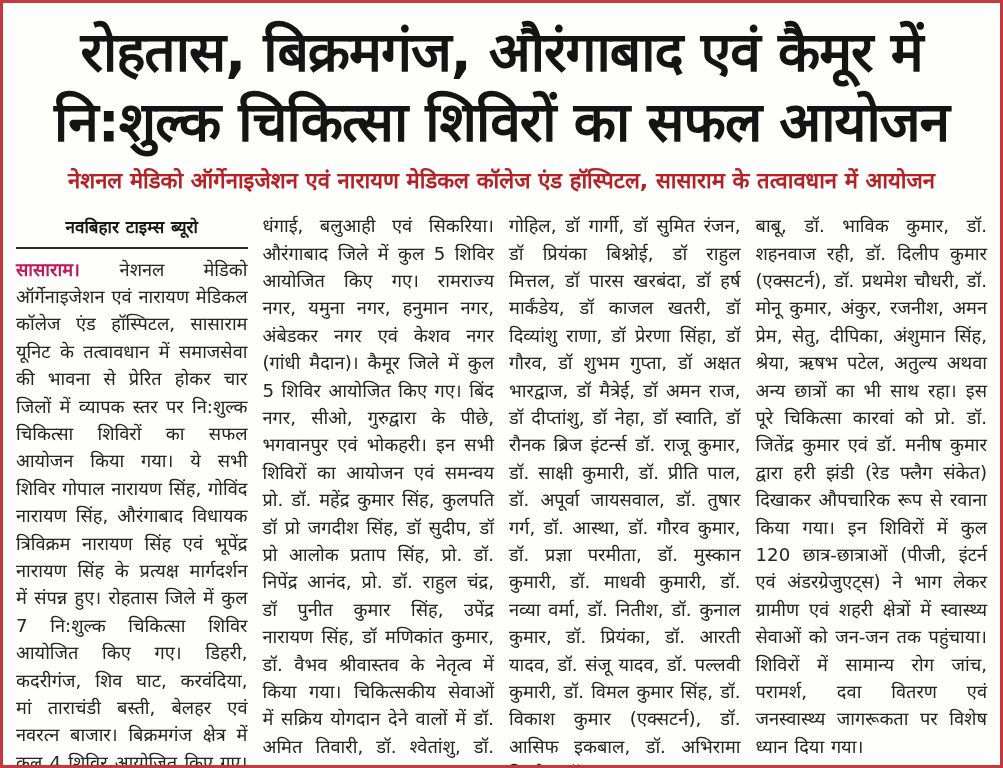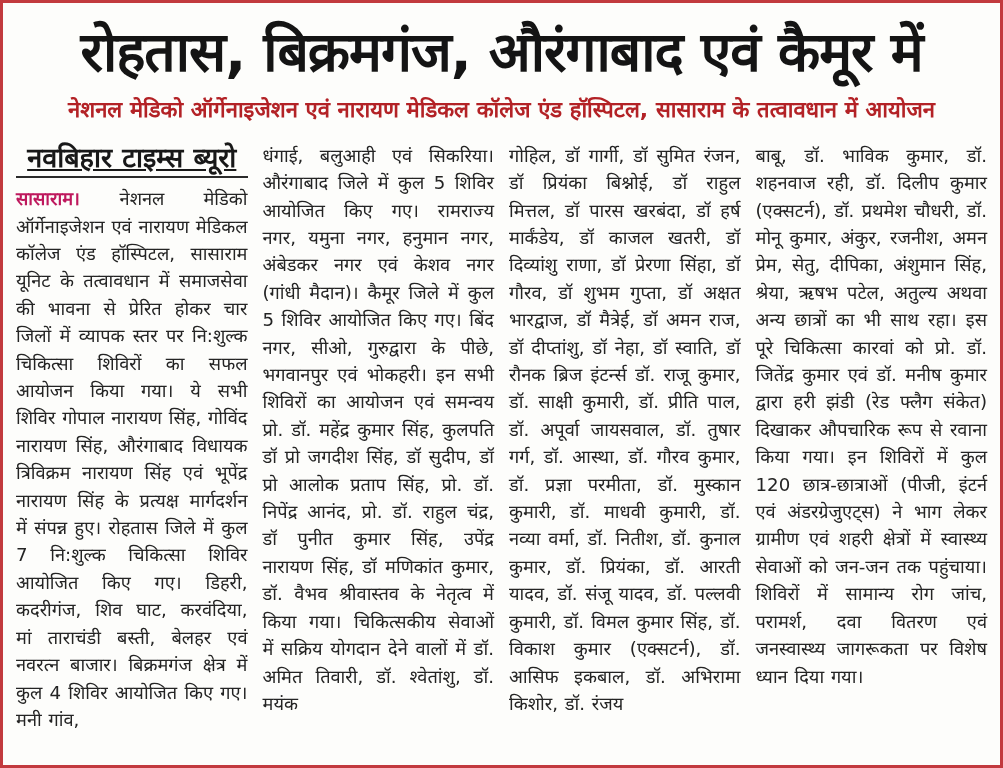--- a/index.html
+++ b/index.html
@@ -49,38 +49,38 @@
     min-width: 0;
     font-size: 18.2px;
     line-height: 27.4px;
     text-align: justify;
     color: #242424;
     word-spacing: 1px;
   }
 
   .byline {
     font-weight: 700;
-    font-size: 27px;
+    font-size: 17px;
     text-align: center;
     border-bottom: 2.5px solid #2a2a2a;
     padding-bottom: 5px;
     margin: 2px 0 7px 0;
     color: #181818;
-    text-decoration: underline;
   }
 
   .dateline { font-weight: 700; color: #be185d; }
 </style>
 </head>
 <body>
 
 <div class="clipping">
 
   <h1 class="headline">
     <span class="hl-line">रोहतास, बिक्रमगंज, औरंगाबाद एवं कैमूर में</span>
+    <span class="hl-line">नि:शुल्क चिकित्सा शिविरों का सफल आयोजन</span>
   </h1>
 
   <div class="subheadline">नेशनल मेडिको ऑर्गेनाइजेशन एवं नारायण मेडिकल कॉलेज एंड हॉस्पिटल, सासाराम के तत्वावधान में आयोजन</div>
 
   <div class="body-area">
 
     <div class="col">
       <div class="byline">नवबिहार टाइम्स ब्यूरो</div>
       <span class="dateline">सासाराम। </span>
       <span>नेशनल मेडिको ऑर्गेनाइजेशन एवं नारायण मेडिकल कॉलेज एंड हॉस्पिटल, सासाराम यूनिट के तत्वावधान में समाजसेवा की भावना से प्रेरित होकर चार जिलों में व्यापक स्तर पर नि:शुल्क चिकित्सा शिविरों का सफल आयोजन किया गया। ये सभी शिविर गोपाल नारायण सिंह, गोविंद नारायण सिंह, औरंगाबाद विधायक त्रिविक्रम नारायण सिंह एवं भूपेंद्र नारायण सिंह के प्रत्यक्ष मार्गदर्शन में संपन्न हुए। रोहतास जिले में कुल 7 नि:शुल्क चिकित्सा शिविर आयोजित किए गए। डिहरी, कदरीगंज, शिव घाट, करवंदिया, मां ताराचंडी बस्ती, बेलहर एवं नवरत्न बाजार। बिक्रमगंज क्षेत्र में कुल 4 शिविर आयोजित किए गए। मनी गांव,</span>

